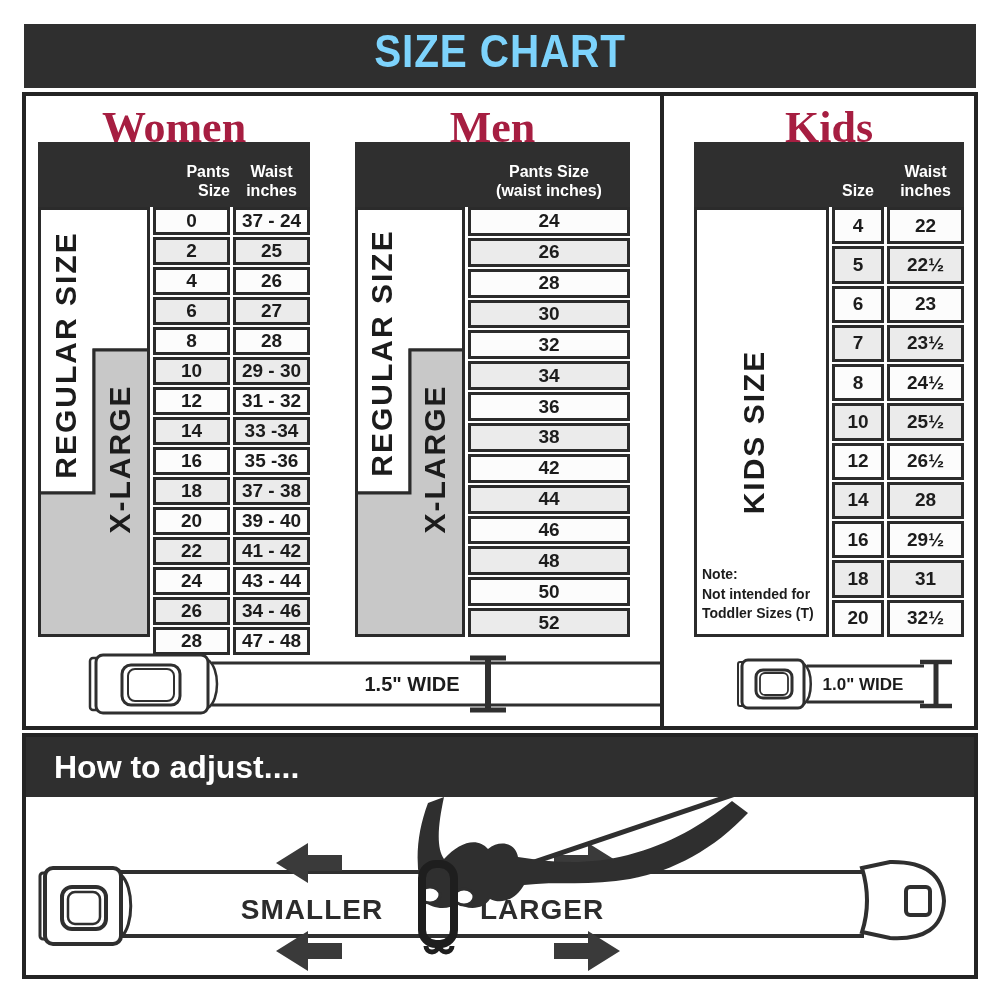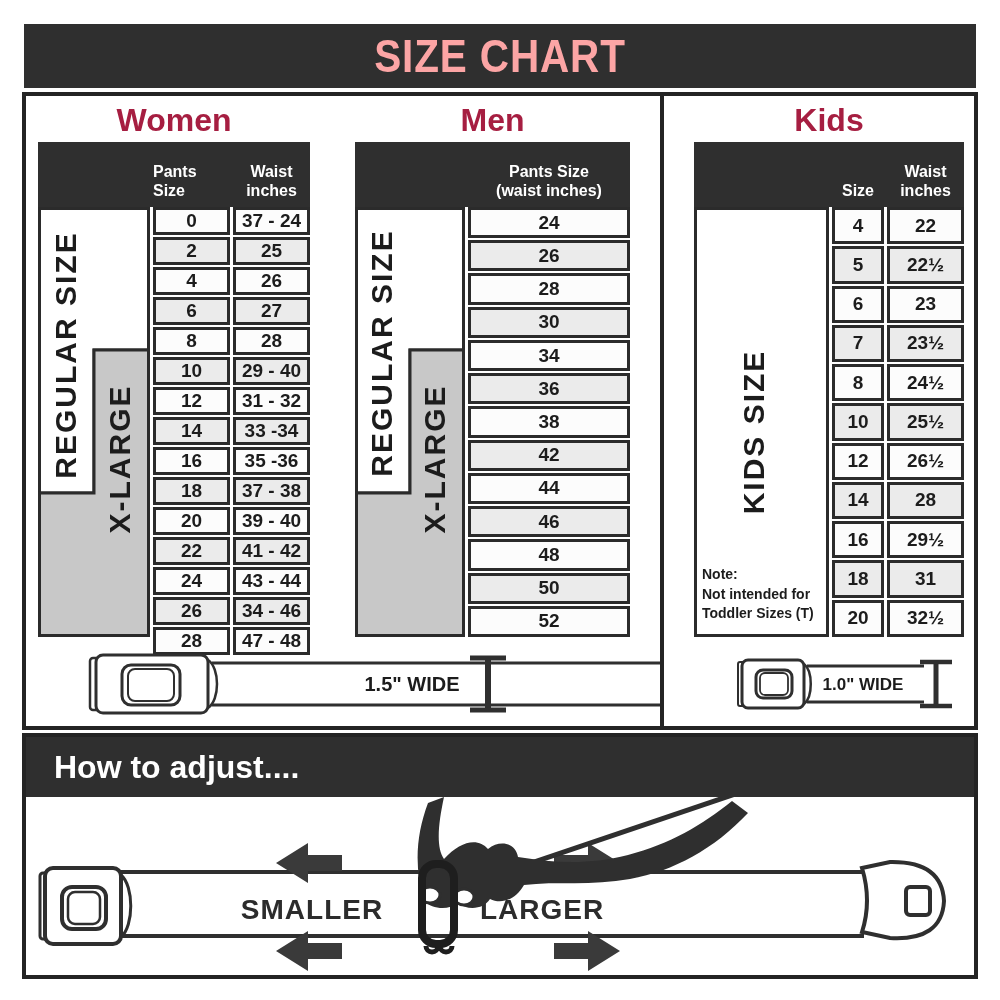--- a/index.html
+++ b/index.html
@@ -1,40 +1,40 @@
 <!DOCTYPE html>
 <html><head>
 <meta charset="utf-8">
 <style>
   * { margin:0; padding:0; box-sizing:border-box; }
   html,body { width:1000px; height:1000px; background:#fff; }
   body { font-family:"Liberation Sans", sans-serif; color:#1c1c1c; }
   .page { position:relative; width:1000px; height:1000px; background:#fff; overflow:hidden; }
 
   .title-bar { position:absolute; left:24px; top:24px; width:952px; height:64px;
-    background:#2f2f2f; color:#fca5a5; display:flex; align-items:center; justify-content:center; }
+    background:#2f2f2f; color:#7dd3fc; display:flex; justify-content:center; }
   .title-bar span { font-size:46px; font-weight:700; letter-spacing:1px; transform:scaleX(.88); }
 
   .main-box { position:absolute; left:22px; top:92px; width:956px; height:638px;
     border:4px solid #242424; background:#fff; }
   .v-divider { position:absolute; left:634px; top:0; width:4px; height:100%; background:#242424; }
 
-  .sec-heading { position:absolute; top:6px; text-align:center; font-size:32px; font-weight:700; color:#a61e41; }
+  .sec-heading { position:absolute; top:6px; text-align:center; font-size:44px; font-weight:700; color:#a61e41;font-family:Liberation Serif, serif; }
   .h-women { left:12px;  width:272px; }
   .h-men   { left:329px; width:275px; }
   .h-kids  { left:668px; width:270px; }
 
   .size-table { position:absolute; top:46px; }
   .t-women { left:12px;  width:272px; }
   .t-men   { left:329px; width:275px; }
   .t-kids  { left:668px; width:270px; }
 
   .thead { display:flex; column-gap:3px; background:#2f2f2f; color:#fff; height:65px; }
   .hcell { display:flex; flex-direction:column; justify-content:flex-end; align-items:center;
-    padding-bottom:7px; font-size:16px; font-weight:700; line-height:1.15; text-align:left; }
+    padding-bottom:7px; font-size:16px; font-weight:700; line-height:1.15; text-align:right; }
   .t-women .hcell:nth-child(1) { width:112px; } .t-women .hcell:nth-child(2),
   .t-women .hcell:nth-child(3) { width:77px; }
   .t-men .hcell:nth-child(1) { width:110px; } .t-men .hcell:nth-child(2) { width:162px; }
   .t-kids .hcell:nth-child(1) { width:135px; } .t-kids .hcell:nth-child(2) { width:52px; }
   .t-kids .hcell:nth-child(3) { width:77px; }
 
   .tbody-wrap { display:flex; column-gap:3px; }
   .label-col { flex:0 0 auto; display:block; }
   .tbody { display:flex; flex-direction:column; row-gap:2px; height:430px; flex:1; }
   .trow { display:flex; column-gap:3px; flex:1; }
@@ -108,21 +108,21 @@
             <div class="trow">
               <div class="tcell">6</div>
               <div class="tcell">27</div>
             </div>
             <div class="trow">
               <div class="tcell">8</div>
               <div class="tcell">28</div>
             </div>
             <div class="trow">
               <div class="tcell">10</div>
-              <div class="tcell">29 - 40</div>
+              <div class="tcell">29 - 30</div>
             </div>
             <div class="trow">
               <div class="tcell">12</div>
               <div class="tcell">31 - 32</div>
             </div>
             <div class="trow">
               <div class="tcell">14</div>
               <div class="tcell">33 -34</div>
             </div>
             <div class="trow">
@@ -177,20 +177,23 @@
               <div class="tcell">24</div>
             </div>
             <div class="trow">
               <div class="tcell">26</div>
             </div>
             <div class="trow">
               <div class="tcell">28</div>
             </div>
             <div class="trow">
               <div class="tcell">30</div>
+            </div>
+            <div class="trow">
+              <div class="tcell">32</div>
             </div>
             <div class="trow">
               <div class="tcell">34</div>
             </div>
             <div class="trow">
               <div class="tcell">36</div>
             </div>
             <div class="trow">
               <div class="tcell">38</div>
             </div>

